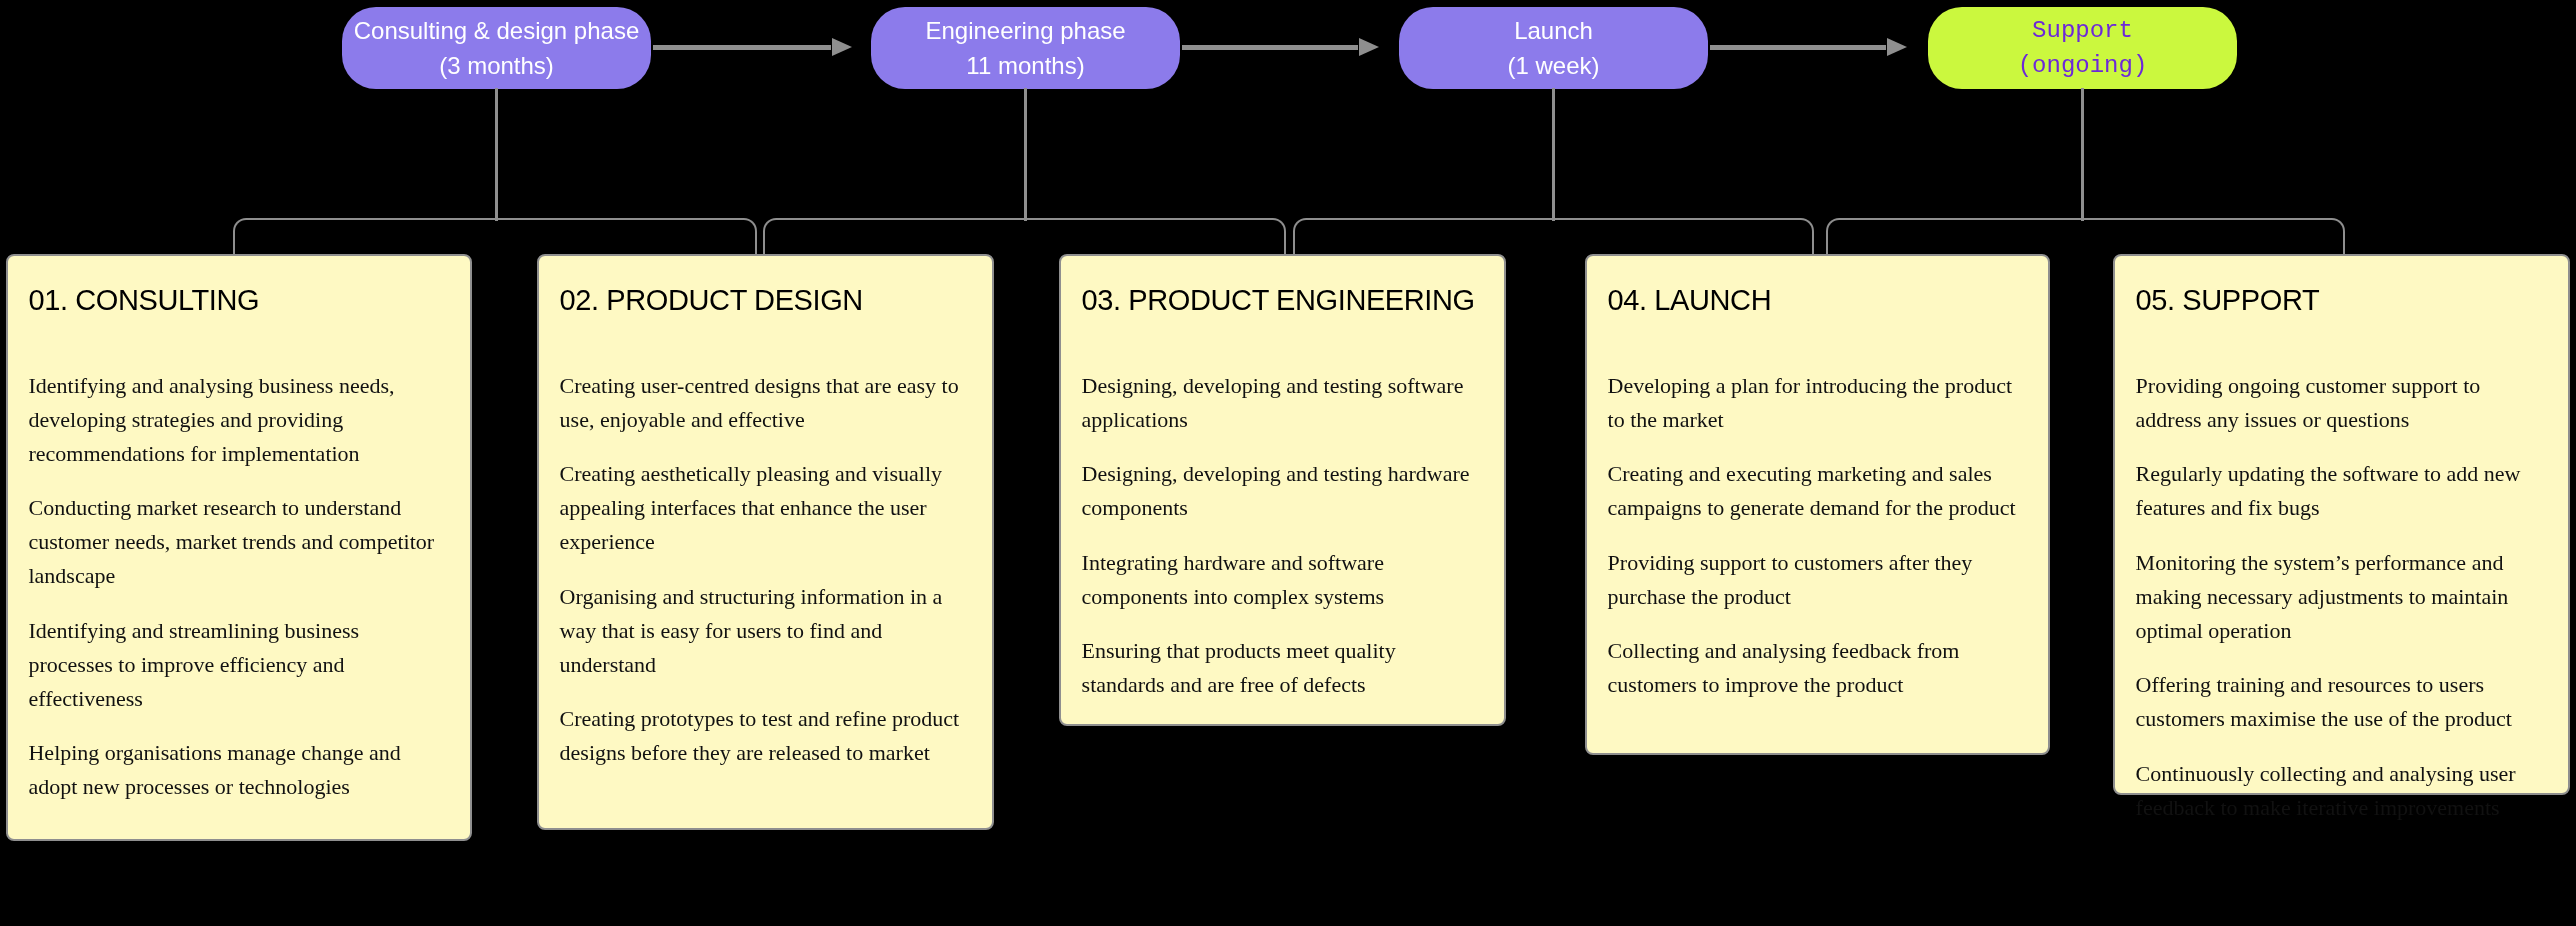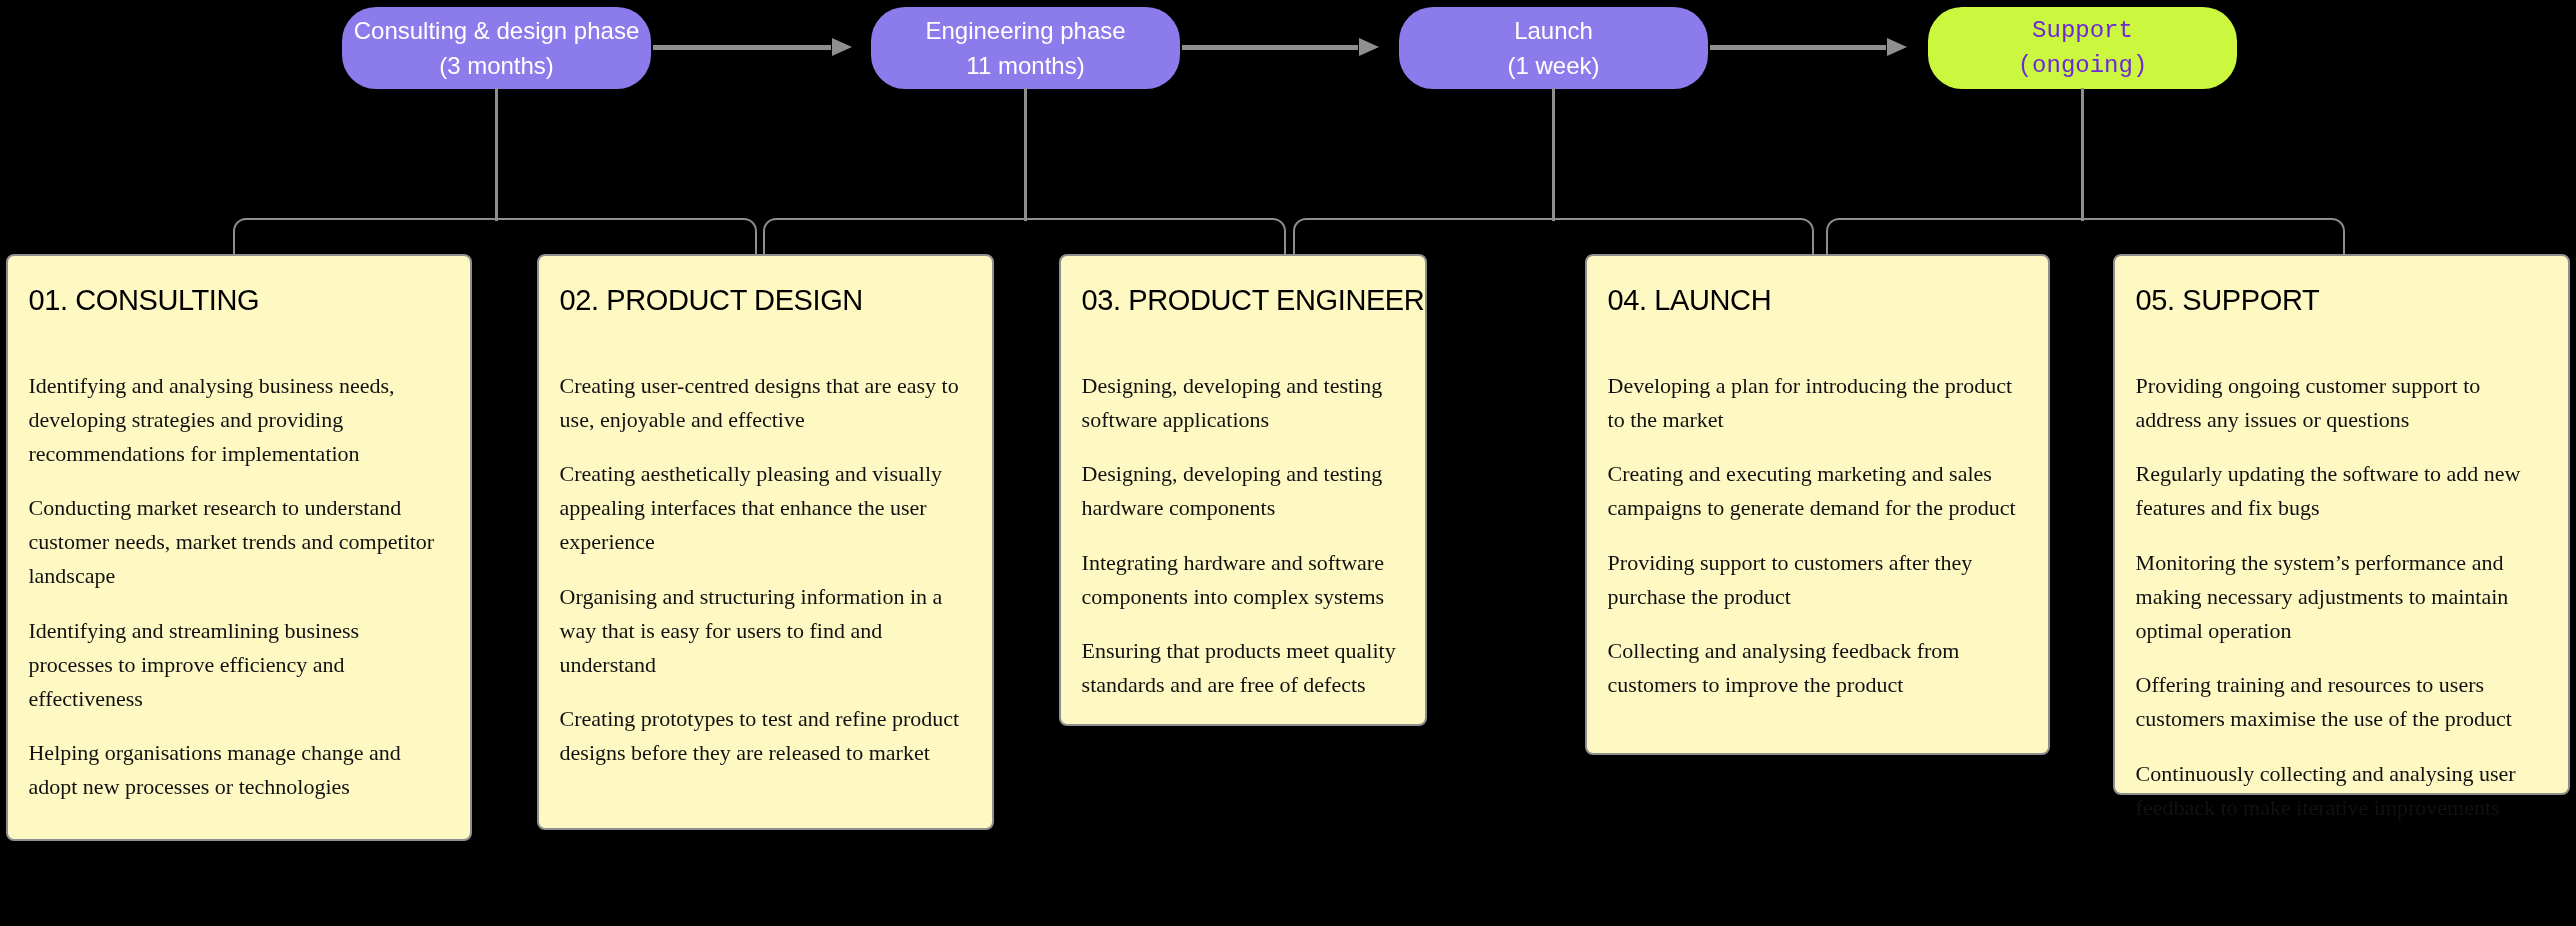--- a/index.html
+++ b/index.html
@@ -121,21 +121,21 @@
   </section>
 
   <section class="card" style="left:537px;width:457px;height:576px">
     <h2 class="card-title">02. PRODUCT DESIGN</h2>
     <p>Creating user-centred designs that are easy to use, enjoyable and effective</p>
     <p>Creating aesthetically pleasing and visually appealing interfaces that enhance the user experience</p>
     <p>Organising and structuring information in a way that is easy for users to find and understand</p>
     <p>Creating prototypes to test and refine product designs before they are released to market</p>
   </section>
 
-  <section class="card" style="left:1059px;width:368px;height:472px">
+  <section class="card" style="left:1059px;width:447px;height:472px">
     <h2 class="card-title">03. PRODUCT ENGINEERING</h2>
     <p>Designing, developing and testing software applications</p>
     <p>Designing, developing and testing hardware components</p>
     <p>Integrating hardware and software components into complex systems</p>
     <p>Ensuring that products meet quality standards and are free of defects</p>
   </section>
 
   <section class="card" style="left:1585px;width:465px;height:501px">
     <h2 class="card-title">04. LAUNCH</h2>
     <p>Developing a plan for introducing the product to the market</p>

